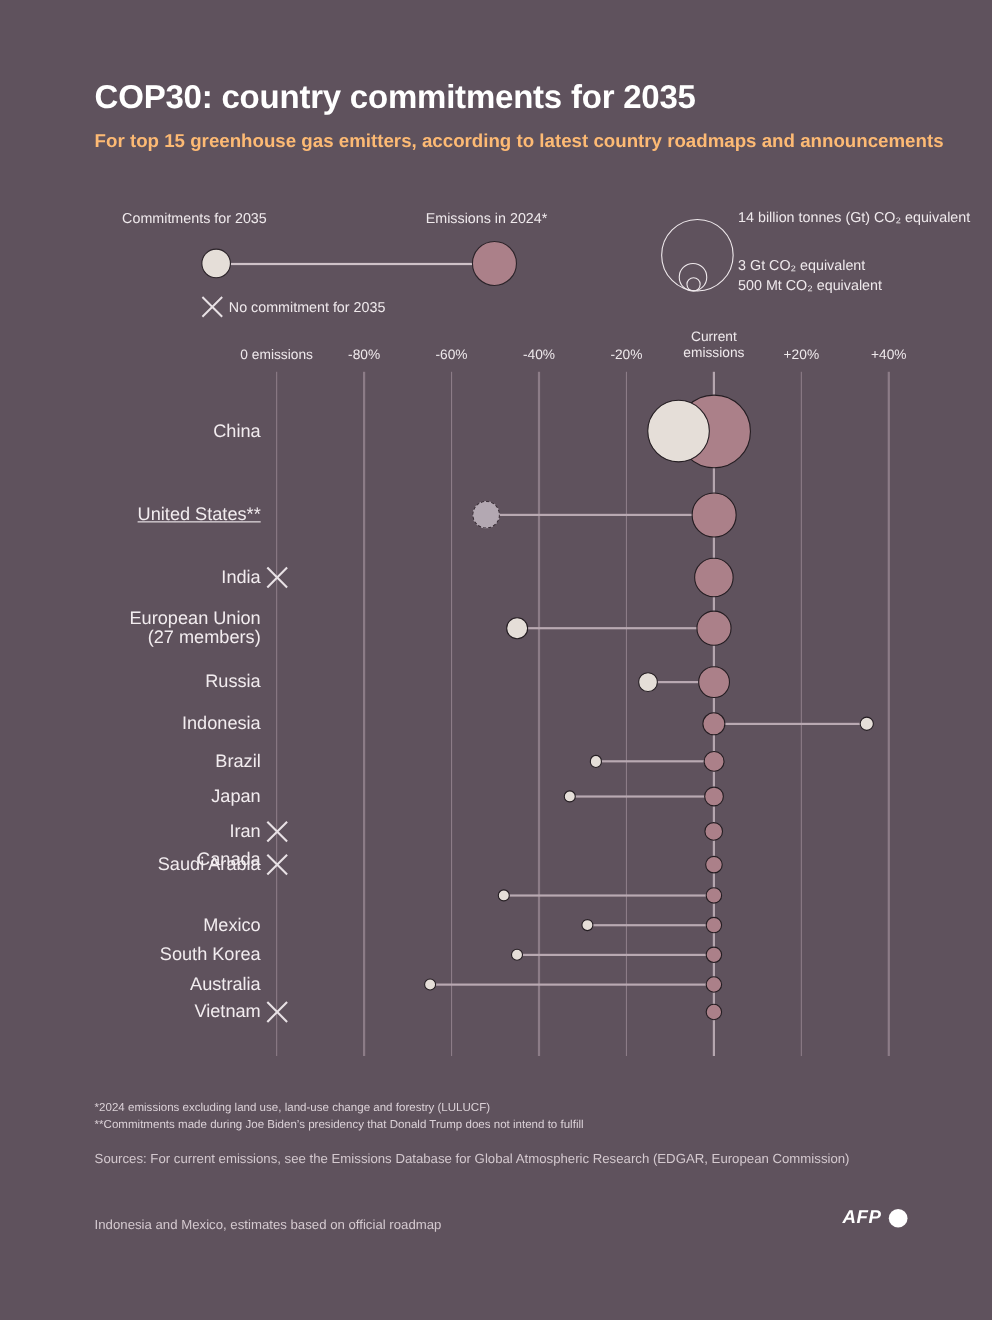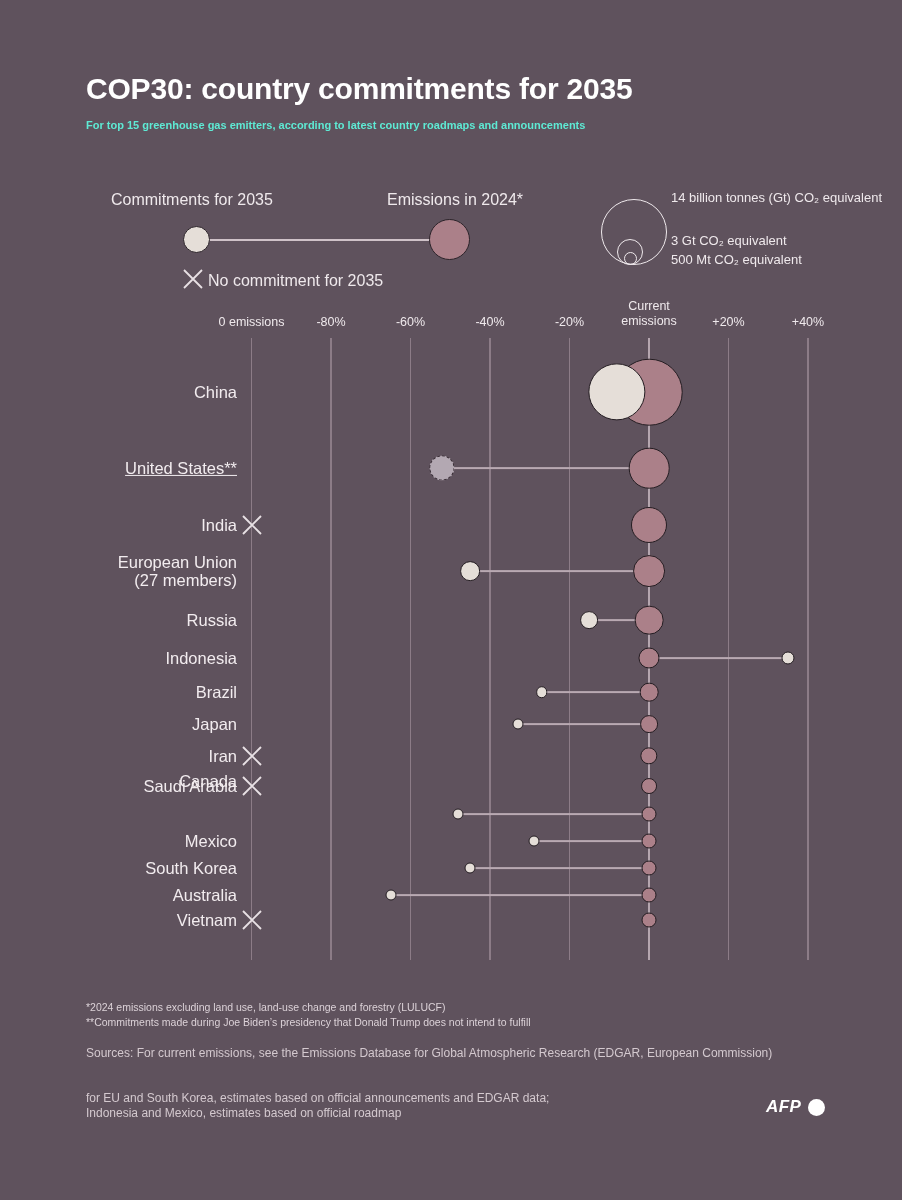--- a/index.html
+++ b/index.html
@@ -13,26 +13,26 @@
   #stage { position:relative; width:902px; height:1200px; }
 
   
   .title {
     position:absolute; left:86px; top:72px;
     font-size:30px; font-weight:bold; letter-spacing:-0.2px;
     color:#ffffff; white-space:nowrap;
   }
   .subtitle {
     position:absolute; left:86px; top:119px;
-    font-size:11px; font-weight:bold; color:#5eead4; white-space:nowrap;
+    font-size:17px; font-weight:bold; color:#fdba74; white-space:nowrap;
   }
 
   
   .lg-label {
-    position:absolute; font-size:16px; color:#efe9ec; white-space:nowrap;
+    position:absolute; font-size:13px; color:#efe9ec; white-space:nowrap;
   }
   .lg-commit { left:111px; top:191px; }
   .lg-emis   { left:387px; top:191px; }
   .lg-nocommit-text { left:208px; top:272px; }
 
   .lg-connector {
     position:absolute; left:196px; top:239px; width:252px; height:2px;
     background:#cfc2c8;
   }
   .lg-dot {
@@ -216,19 +216,18 @@
       <svg viewBox="0 0 24 24" class="row-x" style="left: 240px; top: 920px;">
         <path d="M3 3 L21 21 M21 3 L3 21" stroke="#e8e1e5" stroke-width="1.9" fill="none"></path>
       </svg>
       <div class="bubble emis" style="left: 649px; top: 920px; width: 15px; height: 15px;"></div>
     </div>
 
   <div class="foot" style="top:1001px">*2024 emissions excluding land use, land-use change and forestry (LULUCF)</div>
   <div class="foot" style="top:1016px">**Commitments made during Joe Biden’s presidency that Donald Trump does not intend to fulfill</div>
 
   <div class="src" style="top:1046px">Sources: For current emissions, see the Emissions Database for Global Atmospheric Research (EDGAR, European Commission)</div>
-  <div class="src" style="top:1091px">for EU and South Korea, estimates based on official announcements and EDGAR data;</div>
   <div class="src" style="top:1106px">Indonesia and Mexico, estimates based on official roadmap</div>
 
   <div class="afp">AFP</div>
   <div class="afp-dot"></div>
 
 </div>
 
 </body></html>

